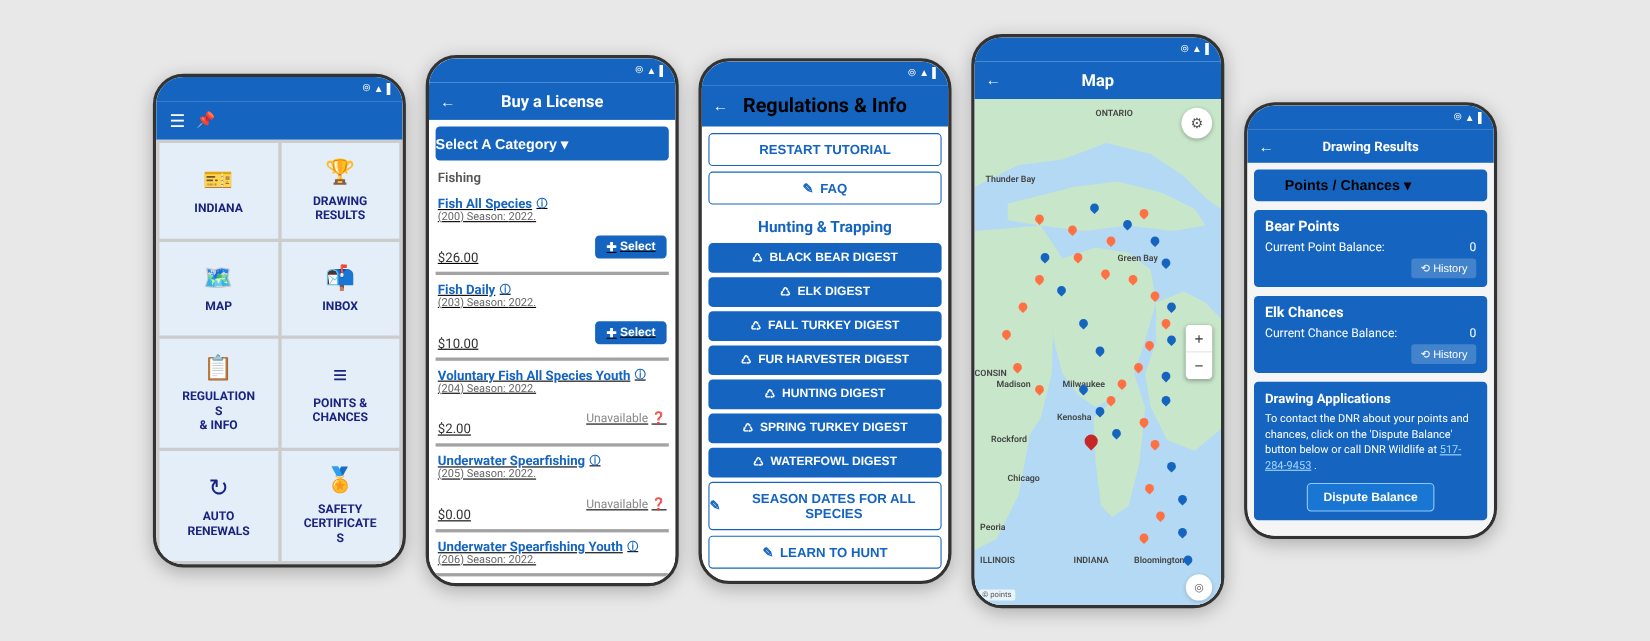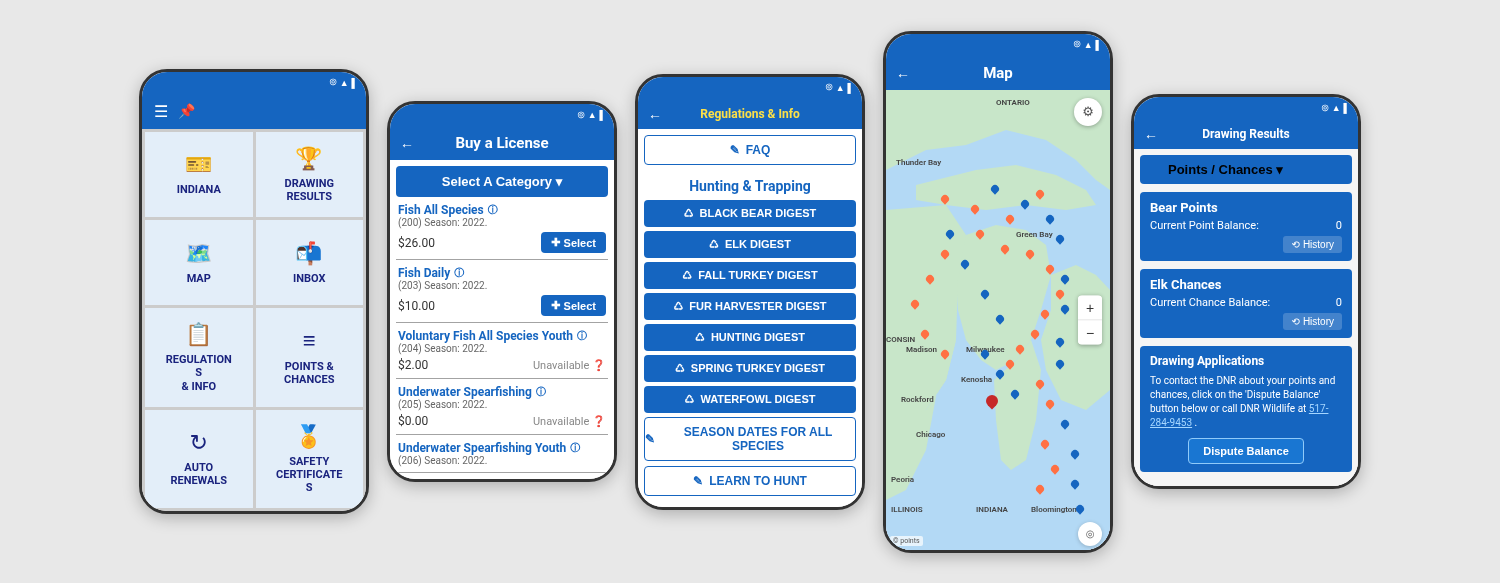--- a/index.html
+++ b/index.html
@@ -97,56 +97,56 @@
     }
     .back-btn { position: absolute; left: 10px; color: #fff; font-size: 14px; cursor: pointer; }
     .phone2-title { color: #fff; font-size: 15px; font-weight: 700; }
 
     .phone2-body { padding: 6px; background: #fff; }
     .select-category-btn {
       background: #1565c0;
       color: #fff;
       border: none;
       border-radius: 4px;
-      padding: 8px 12px;
+      padding: 8px 0;
       width: 100%;
       font-size: 13px;
       font-weight: 600;
       cursor: pointer;
       display: flex;
       align-items: center;
-      justify-content: center;
       gap: 6px;
     }
     .section-label {
       font-size: 12px;
       color: #555;
       padding: 8px 2px 4px 2px;
       font-weight: 600;
     }
     .license-item {
-      border-bottom: 1px solid #a3a3a3;
+      border-bottom: 3px solid #a3a3a3;
       padding: 6px 2px;
+      text-decoration: underline;
     }
     .license-name {
       font-size: 12px;
       font-weight: 700;
       color: #1565c0;
       display: flex;
       align-items: center;
       gap: 4px;
     }
     .license-season { font-size: 10px; color: #666; }
     .license-price-row {
       display: flex;
       align-items: center;
       justify-content: space-between;
       margin-top: 4px;
     }
-    .license-price { font-size: 12px; color: #333; }
+    .license-price { font-size: 12px; color: #333; margin-top: 20px; }
     .select-btn {
       background: #1565c0;
       color: #fff;
       border: none;
       border-radius: 4px;
       padding: 4px 10px;
       font-size: 11px;
       font-weight: 600;
       cursor: pointer;
       display: flex;
@@ -158,21 +158,21 @@
 
     
     .phone3-header {
       background: #1565c0;
       padding: 8px 12px;
       display: flex;
       align-items: center;
       justify-content: center;
       position: relative;
     }
-    .phone3-title { color: #fde047; font-size: 12px; font-weight: 700; }
+    .phone3-title { color: #000000; font-size: 18px; font-weight: 700; }
     .phone3-body { padding: 6px; background: #fff; }
     .reg-btn {
       border: 1.5px solid #1565c0;
       border-radius: 4px;
       padding: 7px 0;
       width: 100%;
       font-size: 12px;
       font-weight: 600;
       color: #1565c0;
       background: #fff;
@@ -458,20 +458,21 @@
   </div>
   <div class="phone2-header">
     <span class="back-btn">←</span>
     <span class="phone2-title">Buy a License</span>
   </div>
   <div class="phone-content" style="background:#fff;">
     <div class="phone2-body">
       <button class="select-category-btn">
         <span>Select A Category ▾</span>
       </button>
+      <div class="section-label">Fishing</div>
 
       <div class="license-item">
         <div class="license-name">
           <span>Fish All Species</span>
           <span class="info-icon">ⓘ</span>
         </div>
         <div class="license-season">(<span>200</span>) Season: <span>2022.</span></div>
         <div class="license-price-row">
           <span class="license-price">$26.00</span>
           <button class="select-btn">
@@ -544,20 +545,23 @@
       <span class="status-icon">▲</span>
       <span class="status-icon">▌</span>
     </div>
   </div>
   <div class="phone3-header">
     <span class="back-btn">←</span>
     <span class="phone3-title">Regulations &amp; Info</span>
   </div>
   <div class="phone-content" style="background:#fff;">
     <div class="phone3-body">
+      <button class="reg-btn">
+        <span>RESTART TUTORIAL</span>
+      </button>
       <button class="reg-btn">
         <span style="color:#1565c0;">✎</span>
         <span>FAQ</span>
       </button>
       <div class="hunt-section-title">Hunting &amp; Trapping</div>
       <button class="digest-btn">
         <span>♺</span>
         <span>BLACK BEAR DIGEST</span>
       </button>
       <button class="digest-btn">

